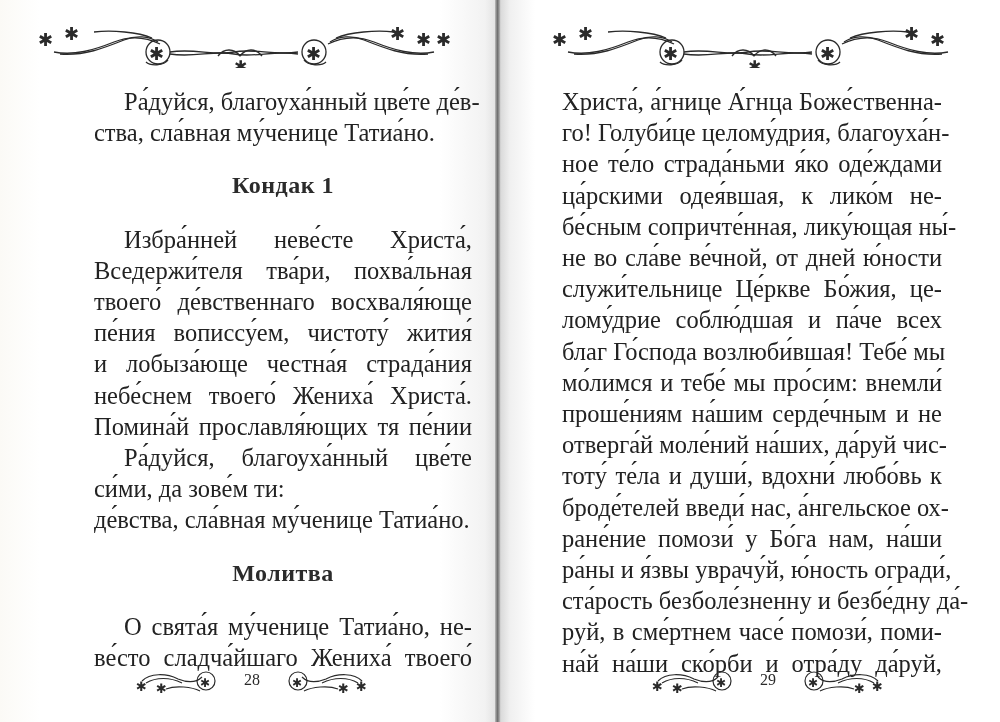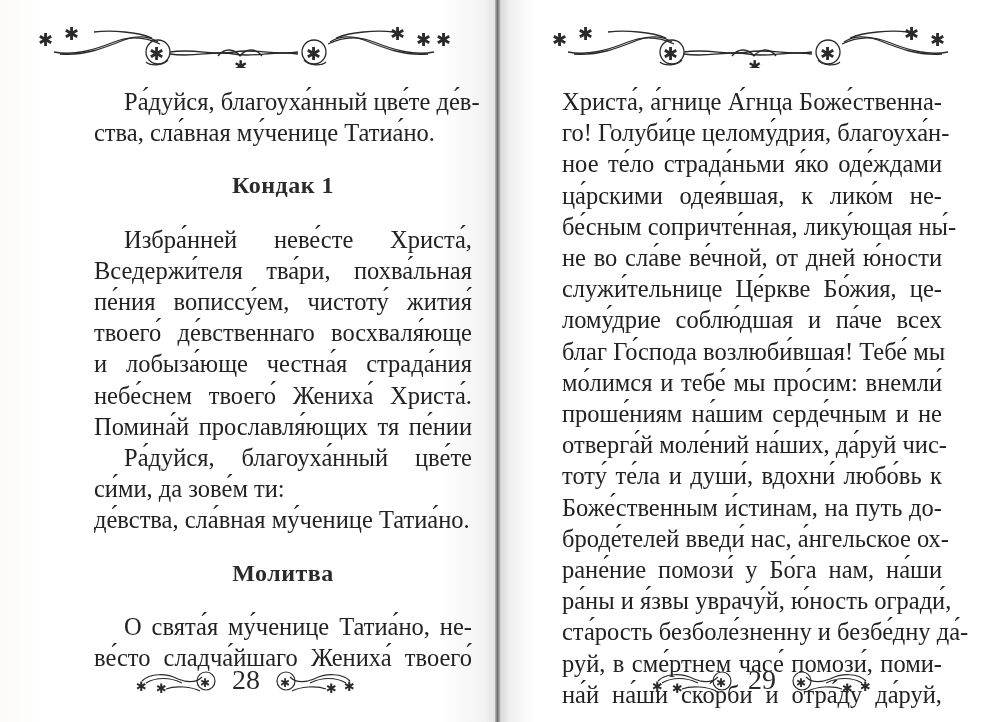--- a/index.html
+++ b/index.html
@@ -24,21 +24,21 @@
       position: absolute; top: 22px; height: 46px;
     }
     .page.left .top-ornament { left: 34px; width: 420px; }
     .page.right .top-ornament { left: 48px; width: 420px; }
     .bottom-ornament {
       position: absolute; top: 665px; height: 30px; display: flex; align-items: center;
     }
     .page.left .bottom-ornament { left: 136px; }
     .page.right .bottom-ornament { left: 652px; left: 152px; }
     .page-number {
-      font-size: 28px; color: #2a2a2a; margin: 0 14px; line-height: 30px;
+      font-size: 16px; color: #2a2a2a; margin: 0 26px; line-height: 30px;
     }
     .text-block {
       position: absolute; font-size: 24.5px; line-height: 31.2px;
       text-align: justify; color: #222;
     }
     .page.left .text-block { left: 55px; width: 378px; margin-left: 39px; }
     .page.right .text-block { left: 62px; width: 380px; top: 86px; }
     .line { display: block; white-space: nowrap; text-align-last: justify; text-align: justify; }
     .line.last { text-align-last: left; }
     .indent { padding-left: 30px; }
@@ -89,22 +89,22 @@
     </div>
 
     <div class="text-block" style="top:86px;">
       <span class="line indent">Ра́дуйся, благоуха́нный цве́те де́в-</span>
       <span class="line last">ства, сла́вная му́ченице Татиа́но.</span>
       <span class="gap-small"></span>
       <span class="heading">Кондак 1</span>
       <span class="gap-small"></span>
       <span class="line indent">Избра́нней неве́сте Христа́,</span>
       <span class="line">Вседержи́теля тва́ри, похва́льная</span>
+      <span class="line">твоего́ де́вственнаго восхваля́юще</span>
       <span class="line">пе́ния вописсу́ем, чистоту́ жития́</span>
-      <span class="line">твоего́ де́вственнаго восхваля́юще</span>
       <span class="line">и лобыза́юще честна́я страда́ния</span>
       <span class="line">небе́снем твоего́ Жениха́ Христа́.</span>
       <span class="line">Помина́й прославля́ющих тя пе́нии</span>
       <span class="line indent">Ра́дуйся, благоуха́нный цве́те</span>
       <span class="line last">си́ми, да зове́м ти:</span>
       <span class="line last">де́вства, сла́вная му́ченице Татиа́но.</span>
       <span class="gap-small"></span>
       <span class="heading">Молитва</span>
       <span class="gap-small"></span>
       <span class="line indent">О свята́я му́ченице Татиа́но, не-</span>
@@ -171,21 +171,20 @@
       <span class="line">ца́рскими одея́вшая, к лико́м не-</span>
       <span class="line">бе́сным сопричте́нная, лику́ющая ны́-</span>
       <span class="line">не во сла́ве ве́чной, от дней ю́ности</span>
       <span class="line">служи́тельнице Це́ркве Бо́жия, це-</span>
       <span class="line">лому́дрие соблю́дшая и па́че всех</span>
       <span class="line">благ Го́спода возлюби́вшая! Тебе́ мы</span>
       <span class="line">мо́лимся и тебе́ мы про́сим: внемли́</span>
       <span class="line">проше́ниям на́шим серде́чным и не</span>
       <span class="line">отверга́й моле́ний на́ших, да́руй чис-</span>
       <span class="line">тоту́ те́ла и души́, вдохни́ любо́вь к</span>
-      <span class="line">Боже́ственным и́стинам, на путь до-</span>
       <span class="line">броде́телей введи́ нас, а́нгельское ох-</span>
       <span class="line">ране́ние помози́ у Бо́га нам, на́ши</span>
       <span class="line">ра́ны и я́звы уврачу́й, ю́ность огради́,</span>
       <span class="line">ста́рость безболе́зненну и безбе́дну да́-</span>
       <span class="line">руй, в сме́ртнем часе́ помози́, поми-</span>
       <span class="line">на́й на́ши ско́рби и отра́ду да́руй,</span>
     </div>
 
     <div class="bottom-ornament">
       <svg width="82" height="30" viewBox="0 0 82 30" fill="none" stroke="#2a2a2a" stroke-width="1.2">

